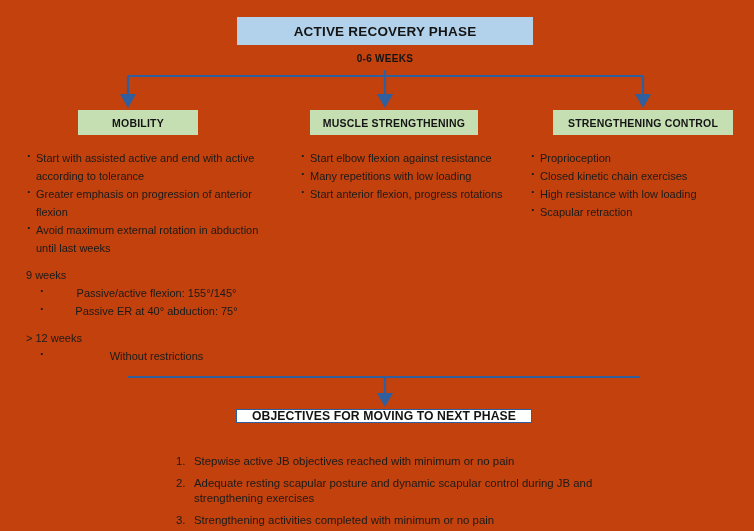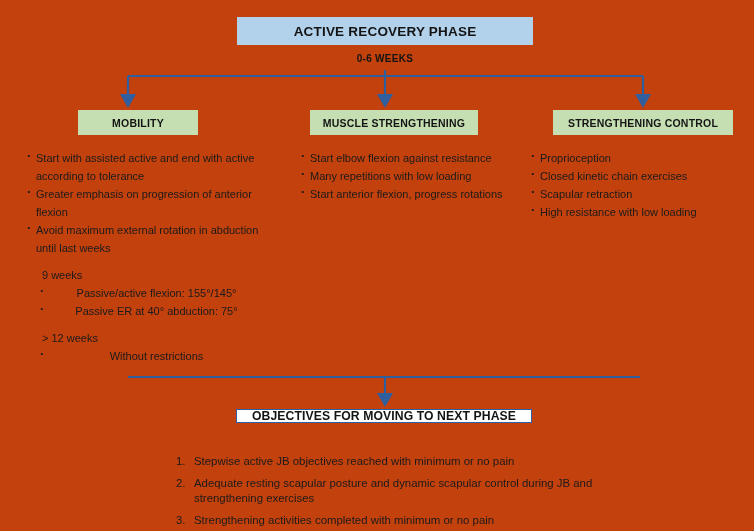--- a/index.html
+++ b/index.html
@@ -103,21 +103,20 @@
     left: 1px;
     top: -1px;
     font-weight: bold;
     font-size: 13px;
     line-height: 15.4px;
   }
 
   .sub-head {
     margin-top: 9px;
     margin-bottom: 0;
-    margin-left: 16px;
   }
   ul.bul.indented {
     margin-left: 13px;
     text-align: center;
   }
   .tight { margin-top: 0; }
 
   
   .objectives-box {
     position: absolute;
@@ -226,22 +225,22 @@
       <li>Start anterior flexion, progress rotations</li>
     </ul>
   </div>
 
   <div class="col-header c3">STRENGTHENING CONTROL</div>
 
   <div class="col-body c3">
     <ul class="bul">
       <li>Proprioception</li>
       <li>Closed kinetic chain exercises</li>
+      <li>High resistance with low loading</li>
       <li>Scapular retraction</li>
-      <li>High resistance with low loading</li>
     </ul>
   </div>
 
   <div class="objectives-box">OBJECTIVES FOR MOVING TO NEXT PHASE</div>
 
   <div class="objectives-list">
     <ol class="numbered">
       <li>Stepwise active JB objectives reached with minimum or no pain</li>
       <li>Adequate resting scapular posture and dynamic scapular control during JB and strengthening exercises</li>
       <li>Strengthening activities completed with minimum or no pain</li>

